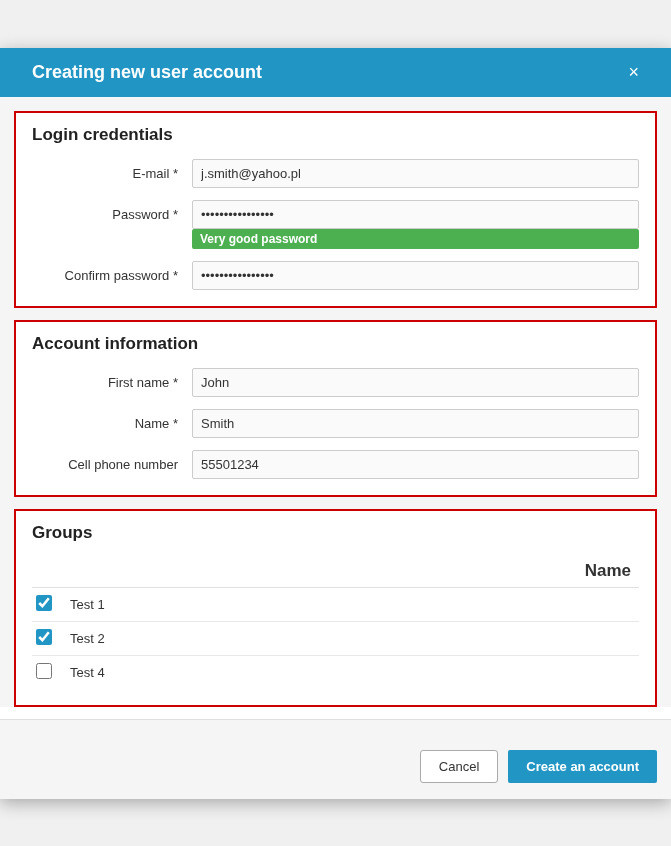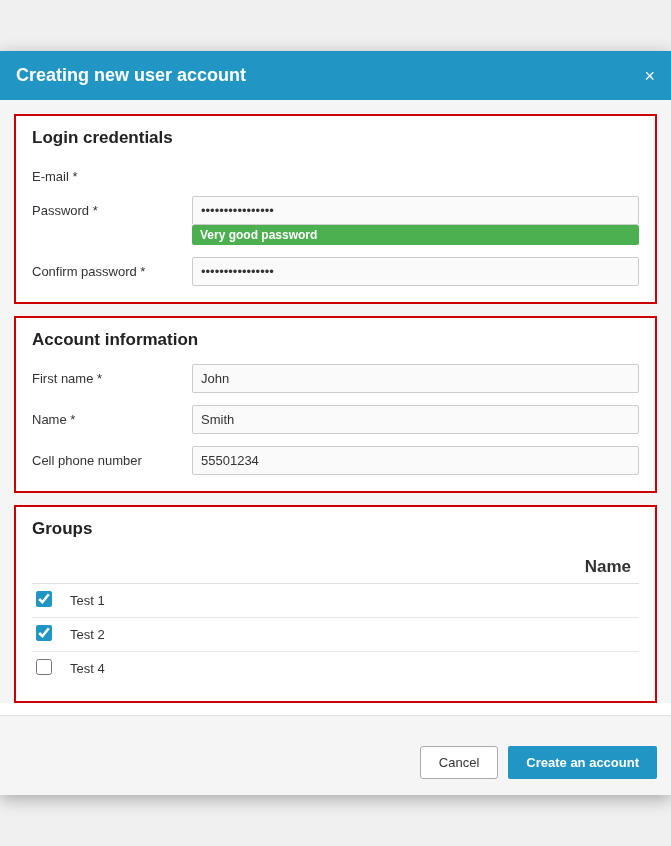--- a/index.html
+++ b/index.html
@@ -13,21 +13,21 @@
       min-height: 100vh;
     }
     .dialog {
       width: 671px;
       background: #fff;
       box-shadow: 0 4px 16px rgba(0,0,0,0.3);
     }
     .dialog-header {
       background: #2196c4;
       color: #fff;
-      padding: 14px 16px;
+      padding: 14px 32px;
       display: flex;
       justify-content: space-between;
       align-items: center;
     }
     .dialog-header h2 {
       font-size: 18px;
       font-weight: bold;
     }
     .close-btn {
       background: none;
@@ -56,21 +56,21 @@
     .form-row {
       display: flex;
       align-items: flex-start;
       margin-bottom: 12px;
     }
     .form-row:last-child {
       margin-bottom: 0;
     }
     .form-label {
       width: 160px;
-      text-align: left;
+      text-align: right;
       padding-right: 14px;
       padding-top: 7px;
       font-size: 13px;
       color: #333;
       flex-shrink: 0;
     }
     .form-field {
       flex: 1;
     }
     .form-input {
@@ -169,20 +169,23 @@
     <button class="close-btn">×</button>
   </div>
 
   <div class="dialog-body">
 
     <div class="section">
       <div class="section-title">Login credentials</div>
 
       <div class="form-row">
         <label class="form-label">E-mail *</label>
+        <div class="form-field">
+          <input type="email" class="form-input" value="j.smith@yahoo.pl" style="">
+        </div>
       </div>
 
       <div class="form-row">
         <label class="form-label">Password *</label>
         <div class="form-field">
           <input type="password" class="form-input" value="••••••••••••••••" style="">
           <div class="password-strength-bar">
             <span class="password-strength-text">Very good password</span>
           </div>
         </div>

